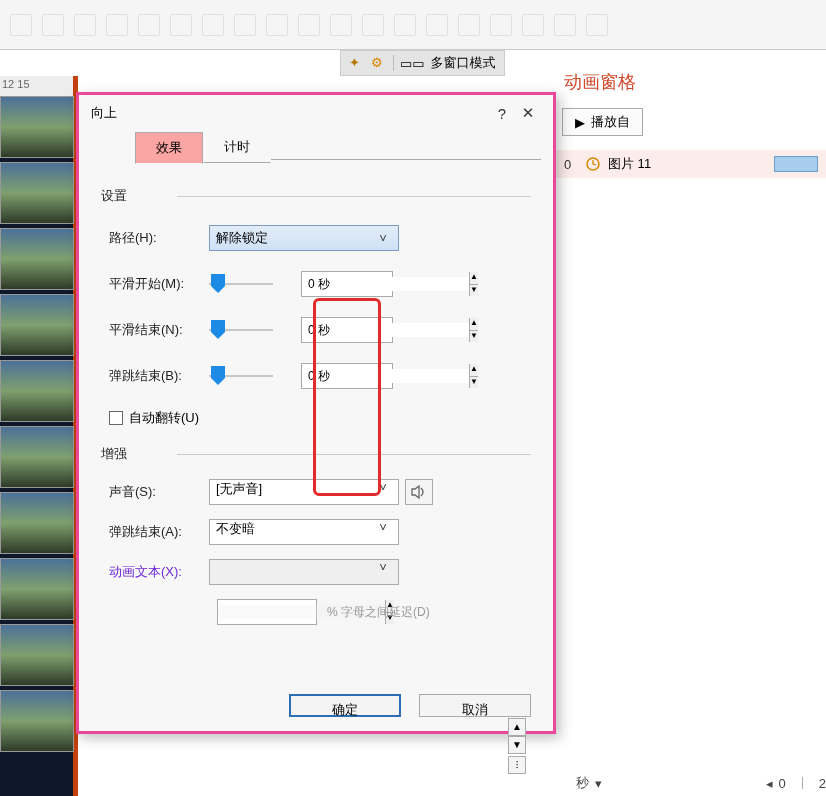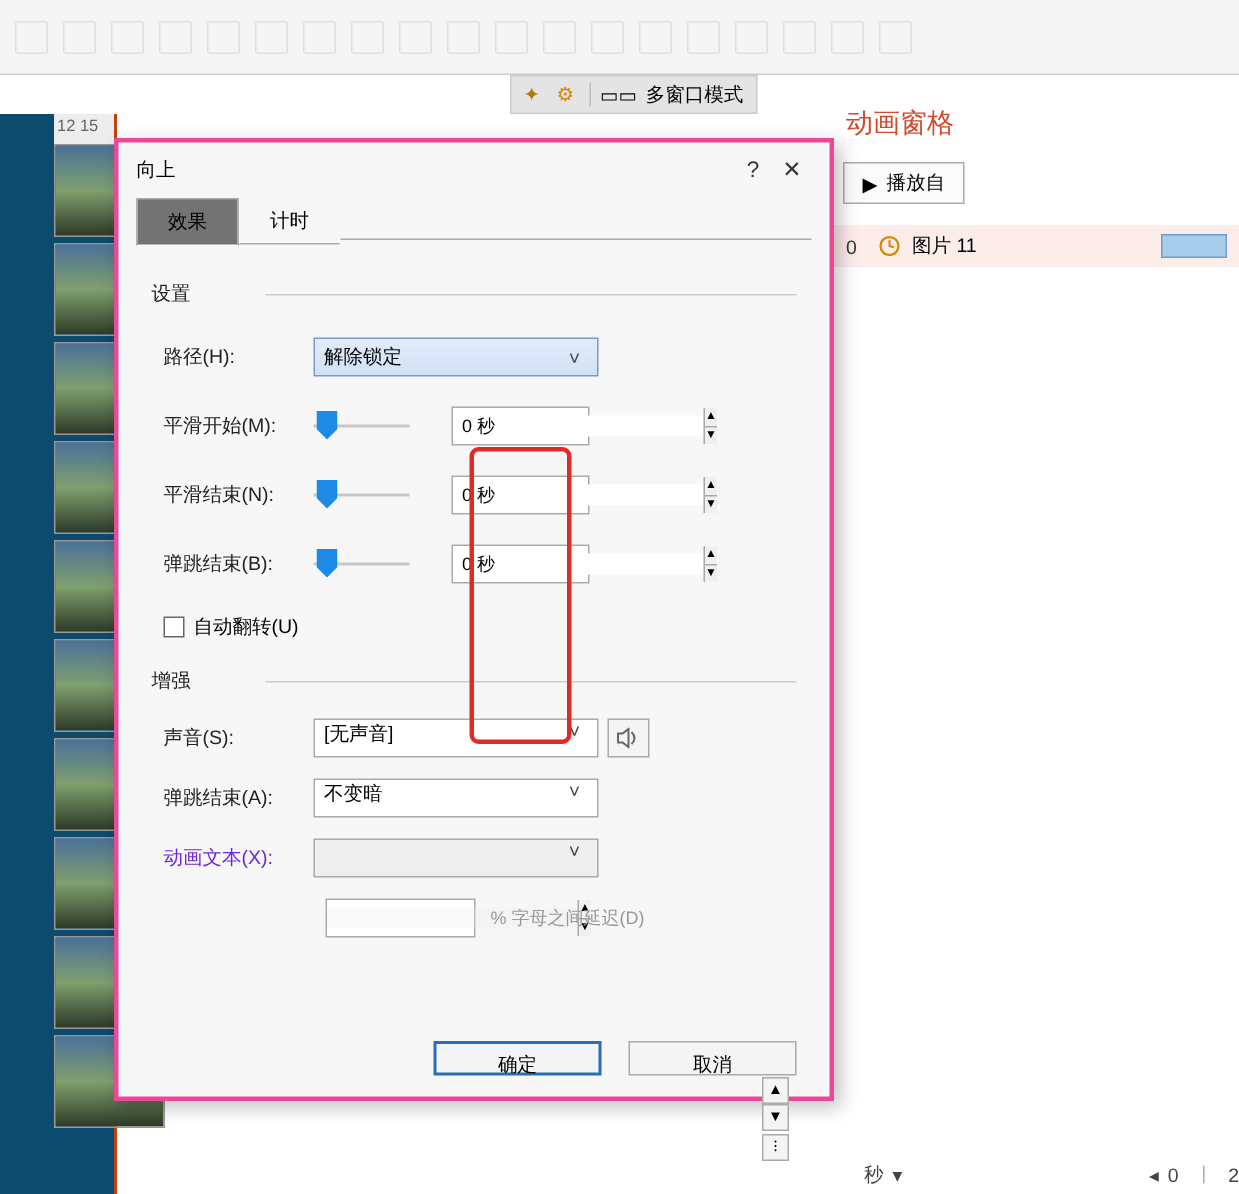--- a/index.html
+++ b/index.html
@@ -6,41 +6,41 @@
   body { background: #fff; width: 826px; height: 796px; overflow: hidden; position: relative; }
 
   .toolbar-bg { position: absolute; top: 0; left: 0; right: 0; height: 50px; background: #f5f5f5; border-bottom: 1px solid #ccc; display: flex; padding: 4px 10px; gap: 10px; align-items: center; }
   .toolbar-icon { width: 22px; height: 22px; border: 1px solid #ccc; border-radius: 2px; opacity: 0.5; }
 
   .utility-bar { position: absolute; top: 50px; left: 340px; height: 26px; display: flex; align-items: center; gap: 6px; background: #e4e4e4; border: 1px solid #ccc; padding: 0 8px; }
   .utility-icon { width: 16px; height: 16px; }
   .star-icon { color: #b47a00; }
   .gear-icon { color: #dd8500; }
 
-  .slide-panel { position: absolute; top: 76px; left: 0; width: 78px; bottom: 0; background: #0c4a6e; border-right: 2px solid #c2410c; padding-left: 36px; }
+  .slide-panel { position: absolute; top: 76px; left: 0; width: 78px; bottom: 0; background: #0f172a; border-right: 5px solid #c2410c; }
   .slide-numbers { padding: 2px 2px 6px; font-size: 11px; color: #666; background: #ededed; }
   .slide-thumb { width: 74px; height: 62px; margin: 0 auto 4px; background: linear-gradient(180deg,#4b7198 0%,#7fa06e 50%,#2d3a27 100%); border: 1px solid #999; }
 
   .anim-pane { position: absolute; top: 64px; right: 0; width: 270px; }
   .anim-title { color: #d04a2c; font-size: 18px; font-weight: 500; padding: 6px 8px 14px; }
   .anim-play { border: 1px solid #aaa; background: #fbfbfb; padding: 4px 12px; display: inline-flex; align-items: center; gap: 6px; margin-left: 6px; }
   .anim-list { margin-top: 14px; }
   .anim-item { display: flex; align-items: center; padding: 4px 8px; background: #fcecea; height: 28px; }
   .anim-idx { width: 22px; color: #333; }
   .anim-clock { width: 14px; height: 14px; margin-right: 8px; }
   .anim-bar { width: 44px; height: 16px; background: #a7ccec; border: 1px solid #6a9fcf; margin-left: auto; }
 
   .dialog { position: absolute; top: 92px; left: 76px; width: 480px; height: 642px; background: #f7f7f7; border: 3px solid #ec4899; box-shadow: 4px 4px 12px rgba(0,0,0,0.25); }
   .dlg-title { height: 36px; display: flex; align-items: center; padding: 0 12px; font-size: 14px; }
   .dlg-spacer { flex: 1; }
   .dlg-help, .dlg-close { width: 26px; text-align: center; font-size: 15px; color: #333; }
 
   .tabstrip { display: flex; padding: 0 12px; }
   .tab { padding: 6px 20px; border: 1px solid transparent; border-bottom: none; background: transparent; }
-  .tab.active { background: #737373; border-color: #aaa; border-bottom: 1px solid #f7f7f7; position: relative; top: 1px; }
+  .tab.active { background: #fca5a5; border-color: #aaa; border-bottom: 1px solid #f7f7f7; position: relative; top: 1px; margin-left: 44px; }
   .tab-underline { border-bottom: 1px solid #aaa; flex: 1; height: 29px; }
 
   .dlg-body { padding: 16px 22px 12px; }
   .section-row { display: flex; align-items: center; margin: 8px 0 16px; gap: 44px; }
   .section-label { font-size: 13px; color: #222; margin-right: 6px; }
   .section-line { flex: 1; border-top: 1px solid #ccc; }
 
   .form-row { display: flex; align-items: center; margin: 20px 0; min-height: 26px; }
   .form-label { width: 108px; color: #222; padding-left: 8px; }
   .form-label.disabled { color: #6d28d9; }

